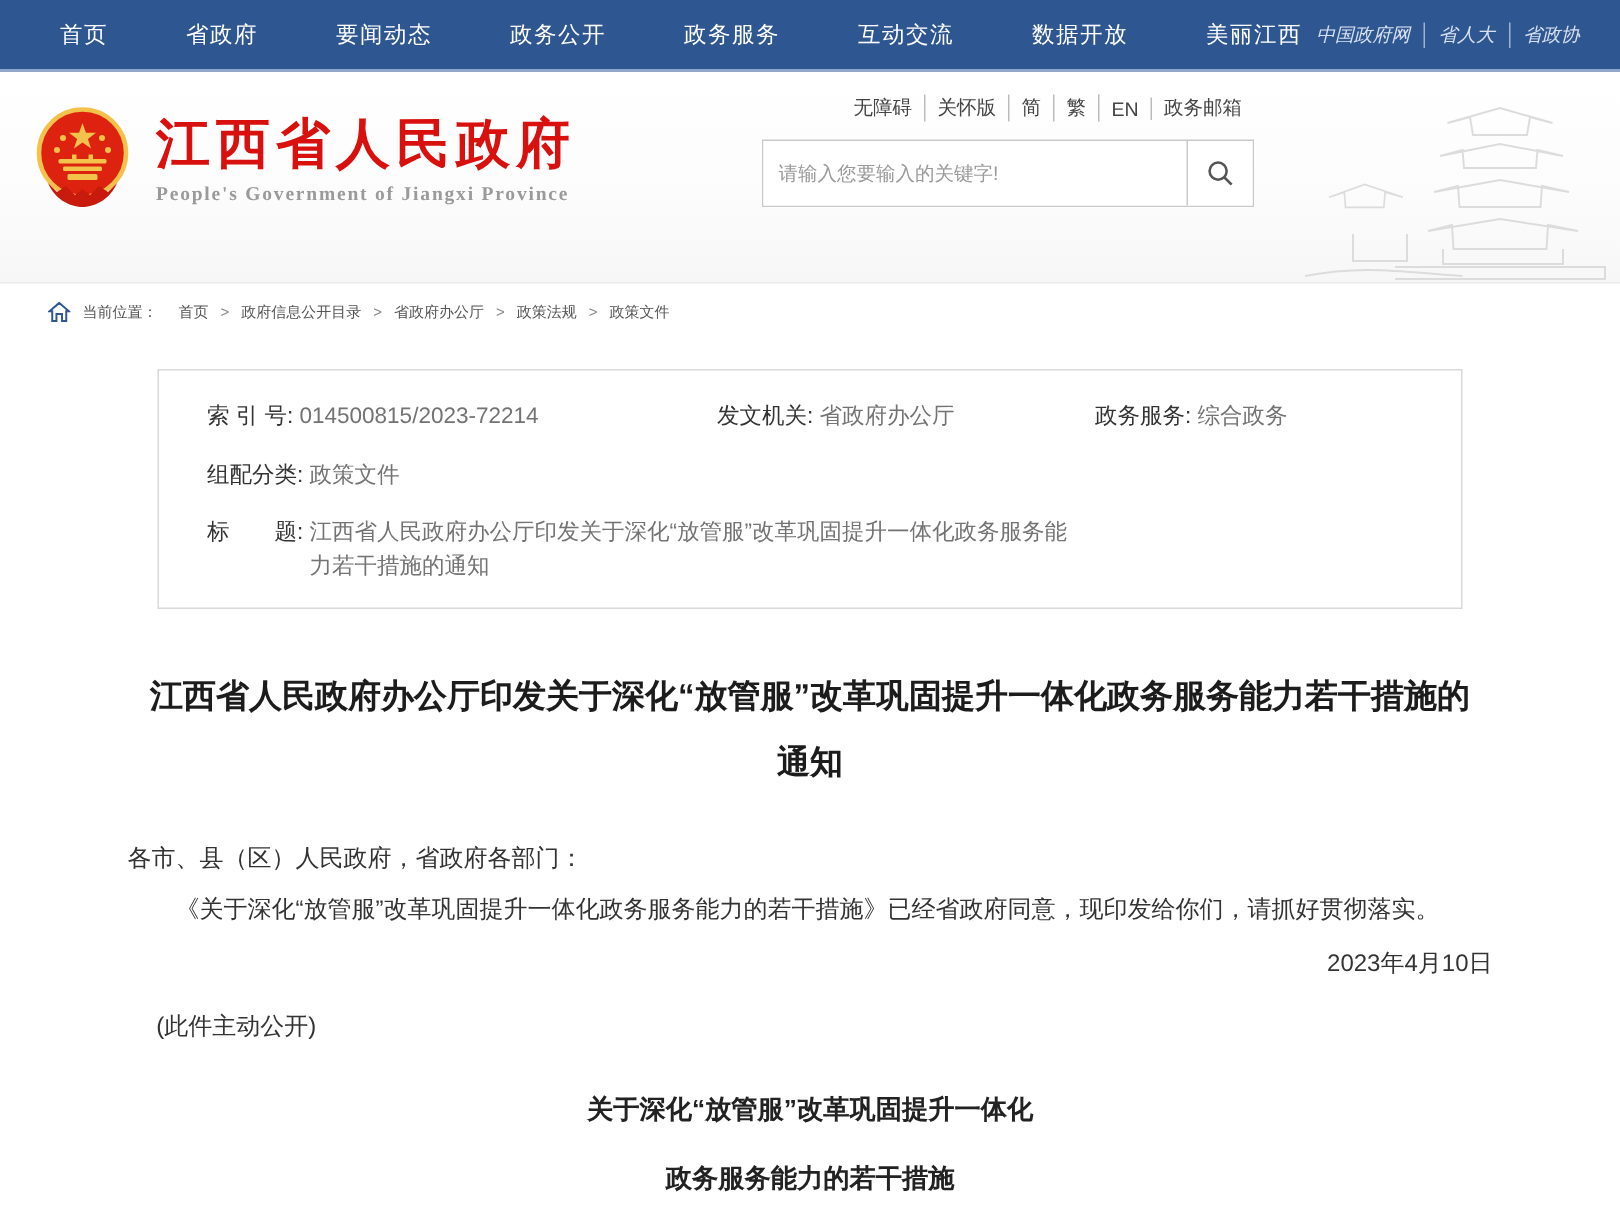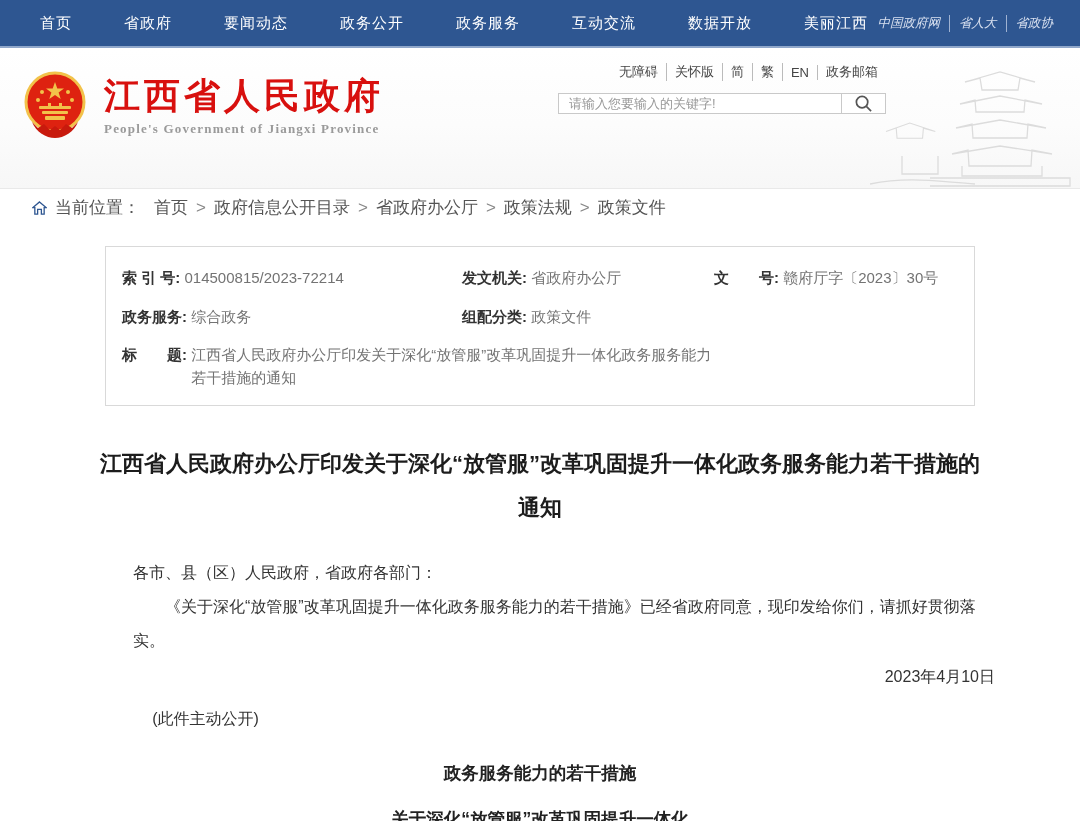--- a/index.html
+++ b/index.html
@@ -16,55 +16,55 @@
   .topnav-right .rlink:not(:last-child){ border-right:1px solid #9fb2d2; }
 
   
   .header { position:relative; height:140px;
     background:linear-gradient(180deg,#ffffff 0%,#fcfcfc 55%,#f7f7f7 100%);padding-left:15px; }
   .brand { position:absolute; left:22px; top:22px; display:flex; align-items:center; }
   .emblem { width:66px; height:72px; margin-right:16px; }
   .brand-text .cn { font-size:36px; font-weight:bold; color:#d8100e; letter-spacing:4px; line-height:1.15; }
   .brand-text .en { font-size:13px; color:#9a9a9a; letter-spacing:1.2px; margin-top:4px; font-weight:bold;font-family:Liberation Serif, serif; }
 
-  .header-right { position:absolute; left:558px; top:15px; width:328px; }
+  .header-right { position:absolute; left:508px; top:15px; width:328px; }
   .utility { display:flex; justify-content:flex-end; align-items:center; font-size:13px; color:#444; margin-bottom:12px; }
   .utility .ulink { padding:0 8px; cursor:pointer; white-space:nowrap; }
   .utility .ulink:not(:last-child){ border-right:1px solid #bbb; }
-  .searchbox { display:flex; height:21px; border:1px solid #c9c9c9; background:#fff; }
+  .searchbox { display:flex; height:45px; border:1px solid #c9c9c9; background:#fff; }
   .searchbox input { flex:1; border:none; outline:none; padding:0 10px; font-size:13px; color:#333;
     font-family:"Liberation Sans","DejaVu Sans",sans-serif; }
   .searchbox input::placeholder { color:#9a9a9a; }
   .search-btn { width:44px; border-left:1px solid #c9c9c9; display:flex; align-items:center; justify-content:center;
     cursor:pointer; background:#fff; }
 
   .pavilion { position:absolute; right:0; bottom:0; width:210px; height:128px; }
 
   
   .breadcrumb { height:38px; border-top:1px solid #e9e9e9; display:flex; align-items:center;
-    padding-left:32px; font-size:17px; color:#555; background:#fff; }
+    padding-left:32px; font-size:10px; color:#555; background:#fff; }
   .breadcrumb .home-ic { margin-right:8px; display:flex; }
   .breadcrumb .bc-label { margin-right:14px; }
   .crumb { cursor:pointer; color:#555; }
   .crumb:not(:last-child)::after { content:">"; color:#888; margin:0 8px; cursor:default; }
 
   
   .content { width:910px; margin:0 auto; }
   .meta-box { width:870px; margin:20px auto 0; border:1px solid #d9d9d9; padding:20px 16px 16px; }
   .meta-grid { display:grid; grid-template-columns:340px 252px 1fr; row-gap:16px; font-size:15px; }
   .meta-cell { display:flex; align-items:flex-start; line-height:1.5; }
-  .meta-label { font-weight:bold; color:#333; white-space:pre; flex:none; }
+  .meta-label { font-weight:normal; color:#333; white-space:pre; flex:none;margin-left:16px; }
   .meta-value { color:#737373; }
   .span2 { grid-column:1 / span 2; }
 
   
   .doc-title { margin-top:36px; text-align:center; font-size:22px; font-weight:bold; color:#1c1c1c;
     line-height:44px; padding:0 8px; }
   .doc { margin-top:26px; font-size:16px; color:#333; }
-  .doc p { line-height:34px;margin-left:48px; }
+  .doc p { line-height:34px; }
   .salutation { margin-top:8px; }
   .indent { text-indent:2em; }
   .doc-date { text-align:right; margin-top:2px; line-height:34px; }
   .doc-note { margin-top:8px; line-height:34px; text-indent:1.2em; }
   .doc-subtitle { text-align:center; font-weight:bold; font-size:17.5px; color:#222; line-height:30px; margin-top:22px; }
   .doc-subtitle .sub-line { display:block; margin-bottom:16px; }
   .doc-para { margin-top:2px; line-height:29px; text-align:justify; }
 </style>
 </head>
 <body>
@@ -163,24 +163,20 @@
   <div class="meta-box">
     <div class="meta-grid">
       <div class="meta-cell">
         <span class="meta-label">索 引 号: </span>
         <span class="meta-value">014500815/2023-72214</span>
       </div>
       <div class="meta-cell">
         <span class="meta-label">发文机关: </span>
         <span class="meta-value">省政府办公厅</span>
       </div>
-      <div class="meta-cell">
-        <span class="meta-label">文　　号: </span>
-        <span class="meta-value">赣府厅字〔2023〕30号</span>
-      </div>
 
       <div class="meta-cell">
         <span class="meta-label">政务服务: </span>
         <span class="meta-value">综合政务</span>
       </div>
       <div class="meta-cell">
         <span class="meta-label">组配分类: </span>
         <span class="meta-value">政策文件</span>
       </div>
 
@@ -193,19 +189,19 @@
 
   <h1 class="doc-title">江西省人民政府办公厅印发关于深化“放管服”改革巩固提升一体化政务服务能力若干措施的通知</h1>
 
   <div class="doc">
     <p class="salutation">各市、县（区）人民政府，省政府各部门：</p>
     <p class="indent">《关于深化“放管服”改革巩固提升一体化政务服务能力的若干措施》已经省政府同意，现印发给你们，请抓好贯彻落实。</p>
     <p class="doc-date">2023年4月10日</p>
     <p class="doc-note">(此件主动公开)</p>
 
     <div class="doc-subtitle">
+      <span class="sub-line">关于深化“放管服”改革巩固提升一体化</span>
       <span class="sub-line">政务服务能力的若干措施</span>
-      <span class="sub-line">关于深化“放管服”改革巩固提升一体化</span>
     </div>
 
     <p class="indent doc-para">为深入贯彻习近平新时代中国特色社会主义思想，全面落实党的二十大精神，把省委、省政府关于深化“放管服”改革、推进政府职能转变、加快数字政府建设等一系列决策部署落到实处，巩固提升一体化政务服务能力，努力提高政务服务标准化、规范化、智能化、便利化、专业化水平，切实增强企业和群众的获得感和满意度，不断擦亮江西营商环境品牌，争创全国政务服务满意度一等省份，现制定如</p>
   </div>
 </div>
 
 </body></html>

